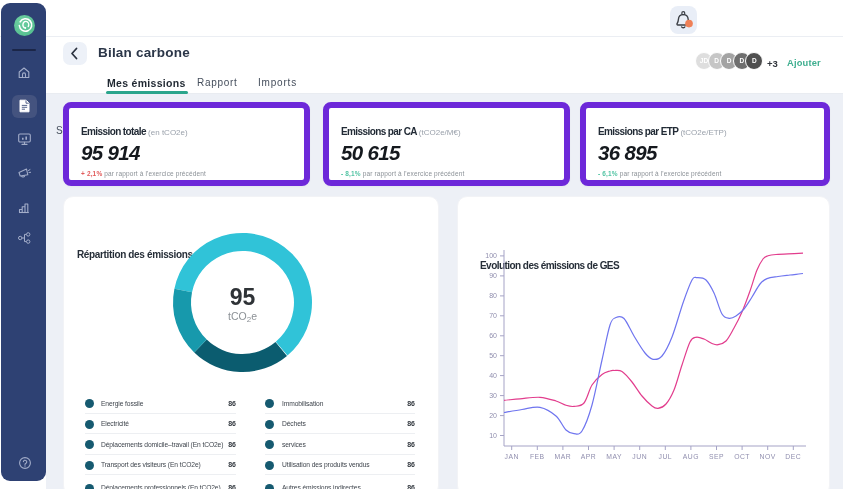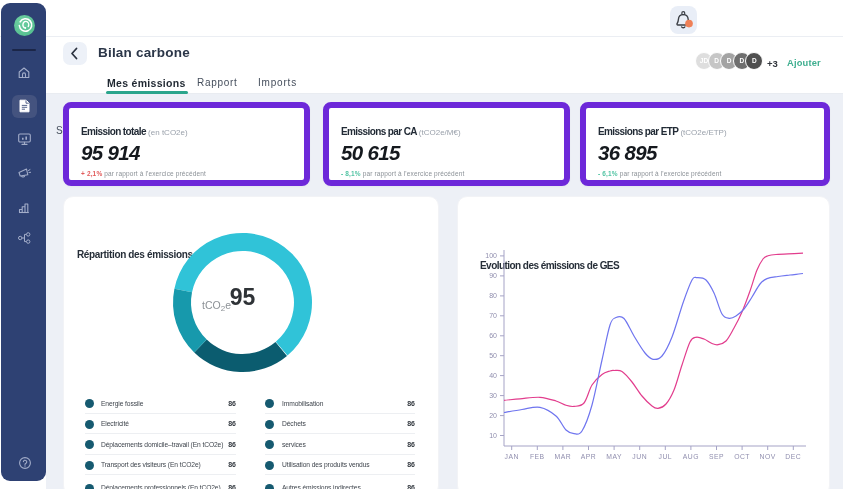--- a/index.html
+++ b/index.html
@@ -112,21 +112,21 @@
 <div class="abs ptitle" style="left:77px; top:213px; letter-spacing:-0.35px;margin-top:36px;">Répartition des émissions</div>
 
 <svg class="abs" style="left:63px; top:196px;" width="376" height="293" viewBox="0 0 376 293">
   <g transform="translate(-63,-196)">
     <path d="M174.40 288.64 A69.5 69.5 0 1 1 287.45 355.51 L275.81 341.78 A51.5 51.5 0 1 0 192.03 292.23 Z" fill="#30c3d8"></path>
     <path d="M286.99 355.90 A69.5 69.5 0 0 1 194.22 352.49 L206.73 339.55 A51.5 51.5 0 0 0 275.47 342.07 Z" fill="#0b5c6f"></path>
     <path d="M194.22 352.49 A69.5 69.5 0 0 1 174.40 288.64 L192.03 292.23 A51.5 51.5 0 0 0 206.73 339.55 Z" fill="#1799ac"></path>
   </g>
 </svg>
 <div class="abs" style="left:202px; top:286px; width:81px; text-align:center; font-size:23px; line-height:1; font-weight:700; color:#2f3337;">95</div>
-<div class="abs" style="left:202px; top:300px; width:81px; font-size:10.5px; line-height:1; color:#8c9196;">tCO<span style="font-size:8px; vertical-align:-2px;">2</span>e</div>
+<div class="abs" style="left:202px; top:311px; width:81px; text-align:center; font-size:10.5px; line-height:1; color:#8c9196;">tCO<span style="font-size:8px; vertical-align:-2px;">2</span>e</div>
 
 <div class="abs lrow" style="left:85px; top:393px; width:151px;">
     <span class="ldot"></span>
     <span class="ltext">Energie fossile</span>
     <span class="lval">86</span>
     <span class="lsep"></span>
   </div>
 <div class="abs lrow" style="left:85px; top:413.5px; width:151px;">
     <span class="ldot"></span>
     <span class="ltext">Electricité</span>

